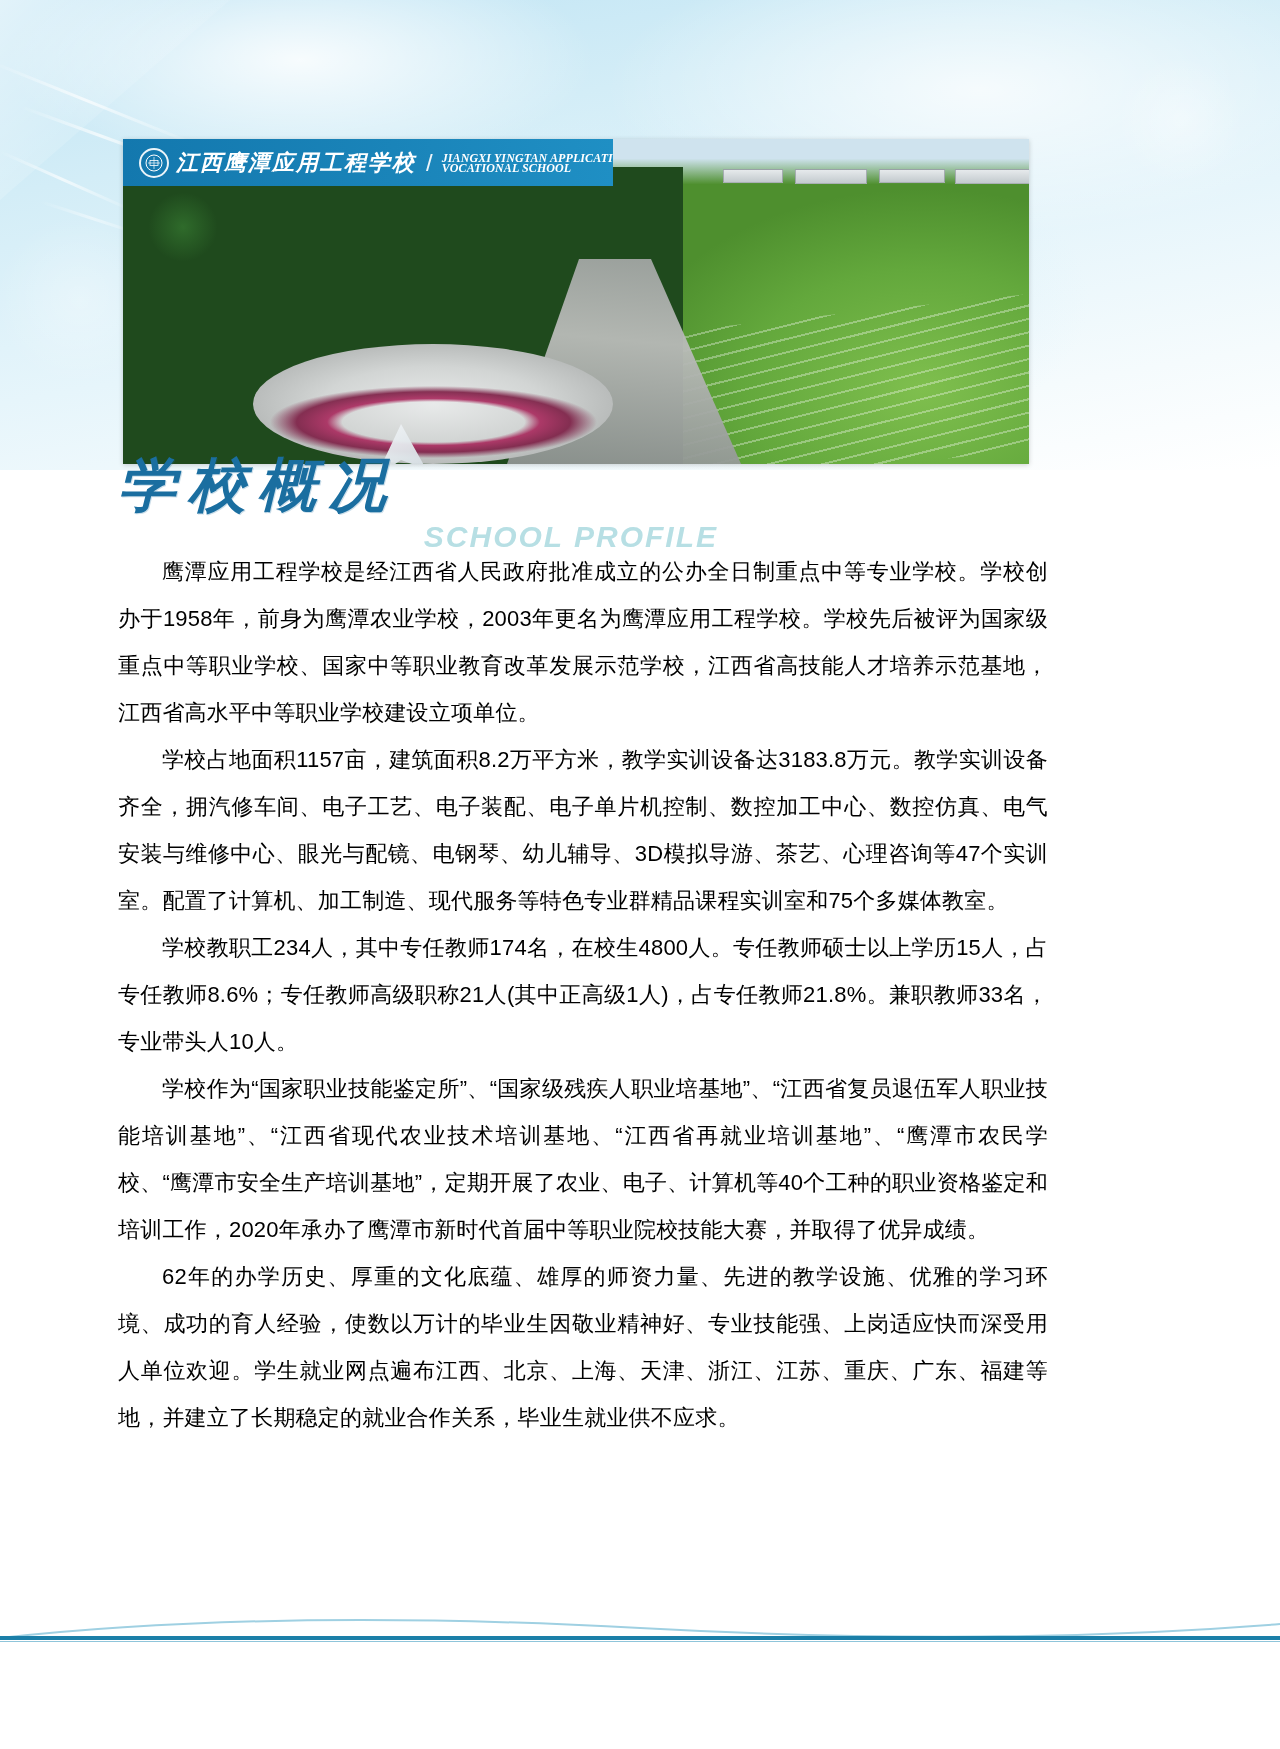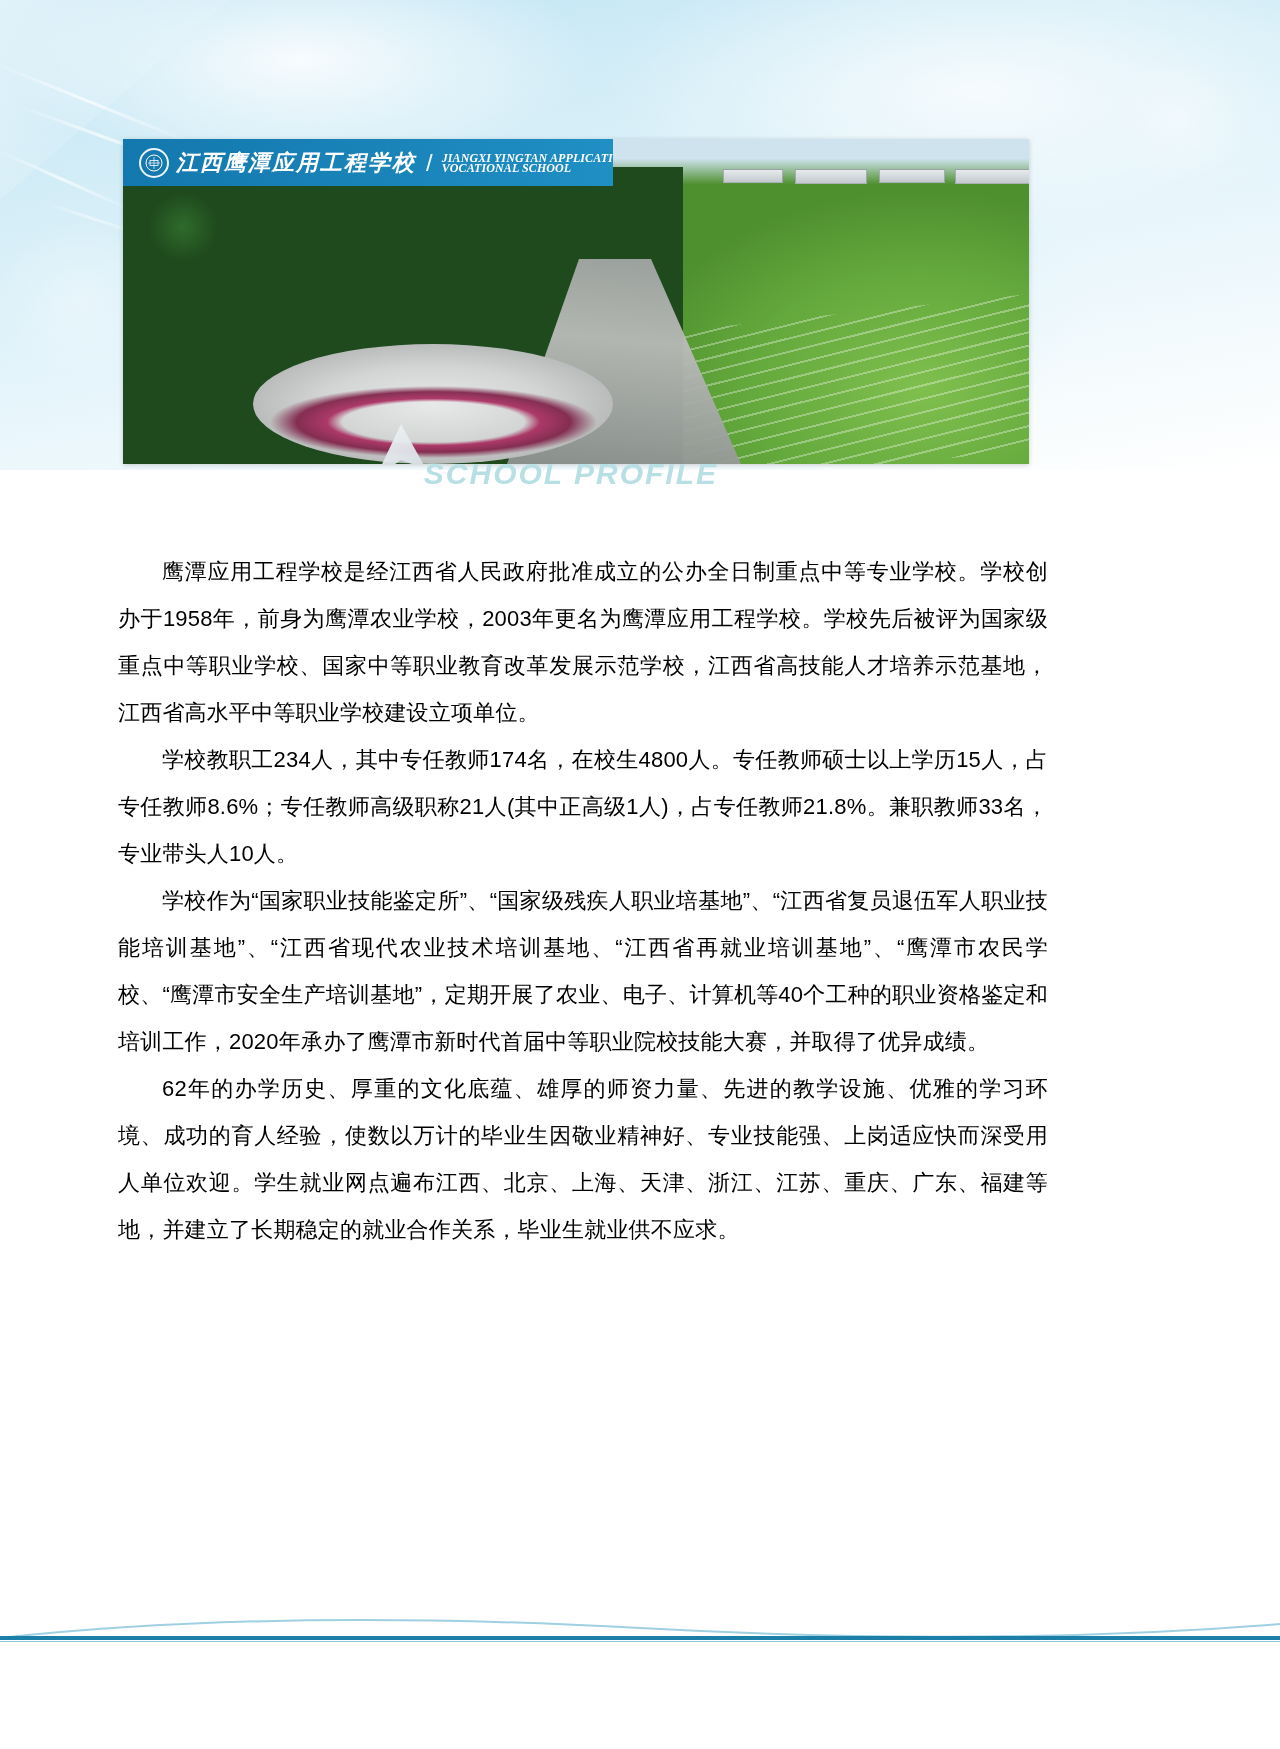--- a/index.html
+++ b/index.html
@@ -309,25 +309,27 @@
     </span>
     <span class="logo-cn">江西鹰潭应用工程学校</span>
     <span class="logo-divider">/</span>
     <span class="logo-en">
       <span>JIANGXI YINGTAN APPLICATION ENGINEER</span><br>
       <span>VOCATIONAL SCHOOL</span>
     </span>
   </div>
 
   <div class="heading-block">
+    <div class="heading-cn">学校概况</div>
     <div class="heading-en">SCHOOL PROFILE</div>
   </div>
 
   <div class="body-text">
     <p>鹰潭应用工程学校是经江西省人民政府批准成立的公办全日制重点中等专业学校。学校创办于1958年，前身为鹰潭农业学校，2003年更名为鹰潭应用工程学校。学校先后被评为国家级重点中等职业学校、国家中等职业教育改革发展示范学校，江西省高技能人才培养示范基地，江西省高水平中等职业学校建设立项单位。</p>
+    <p>学校占地面积1157亩，建筑面积8.2万平方米，教学实训设备达3183.8万元。教学实训设备齐全，拥汽修车间、电子工艺、电子装配、电子单片机控制、数控加工中心、数控仿真、电气安装与维修中心、眼光与配镜、电钢琴、幼儿辅导、3D模拟导游、茶艺、心理咨询等47个实训室。配置了计算机、加工制造、现代服务等特色专业群精品课程实训室和75个多媒体教室。</p>
     <p>学校教职工234人，其中专任教师174名，在校生4800人。专任教师硕士以上学历15人，占专任教师8.6%；专任教师高级职称21人(其中正高级1人)，占专任教师21.8%。兼职教师33名，专业带头人10人。</p>
     <p>学校作为“国家职业技能鉴定所”、“国家级残疾人职业培基地”、“江西省复员退伍军人职业技能培训基地”、“江西省现代农业技术培训基地、“江西省再就业培训基地”、“鹰潭市农民学校、“鹰潭市安全生产培训基地”，定期开展了农业、电子、计算机等40个工种的职业资格鉴定和培训工作，2020年承办了鹰潭市新时代首届中等职业院校技能大赛，并取得了优异成绩。</p>
     <p>62年的办学历史、厚重的文化底蕴、雄厚的师资力量、先进的教学设施、优雅的学习环境、成功的育人经验，使数以万计的毕业生因敬业精神好、专业技能强、上岗适应快而深受用人单位欢迎。学生就业网点遍布江西、北京、上海、天津、浙江、江苏、重庆、广东、福建等地，并建立了长期稳定的就业合作关系，毕业生就业供不应求。</p>
   </div>
 
   <div class="footer-curve">
     <svg width="1280" height="30" viewBox="0 0 1280 30" aria-hidden="true">
       <path d="M0 26 C 200 4, 420 4, 640 16 C 860 28, 1080 28, 1280 12" fill="none" stroke="#9fd0e2" stroke-width="2"></path>
     </svg>
   </div>

